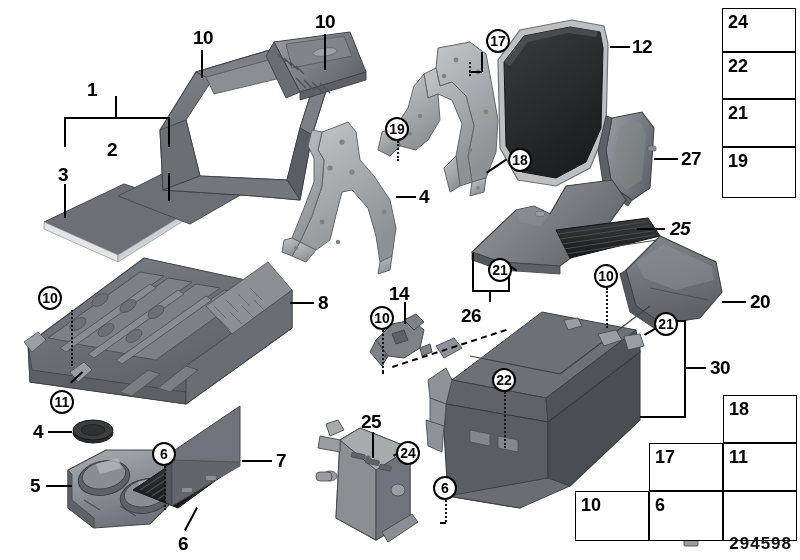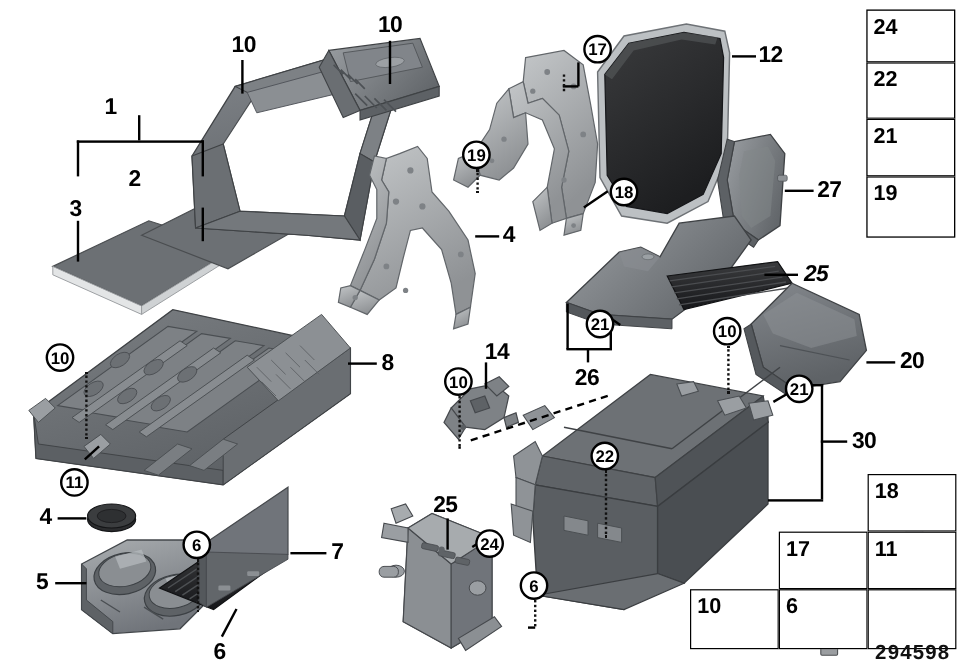--- a/index.html
+++ b/index.html
@@ -530,23 +530,23 @@
   <div class="num" style="left:87px;top:80px;">1</div>
   <div class="num" style="left:107px;top:140px;">2</div>
   <div class="num" style="left:58px;top:165px;">3</div>
   <div class="num" style="left:193px;top:28px;">10</div>
   <div class="num" style="left:315px;top:12px;">10</div>
   <div class="num" style="left:632px;top:37px;">12</div>
   <div class="num" style="left:419px;top:187px;">4</div>
   <div class="num" style="left:681px;top:149px;">27</div>
   <div class="num" style="left:670px;top:219px;font-style:italic;">25</div>
   <div class="num" style="left:750px;top:292px;">20</div>
-  <div class="num" style="left:479px;top:306px;">26</div>
+  <div class="num" style="left:461px;top:306px;">26</div>
   <div class="num" style="left:318px;top:293px;">8</div>
-  <div class="num" style="left:404px;top:284px;">14</div>
+  <div class="num" style="left:389px;top:284px;">14</div>
   <div class="num" style="left:710px;top:358px;">30</div>
   <div class="num" style="left:33px;top:422px;">4</div>
   <div class="num" style="left:30px;top:476px;">5</div>
   <div class="num" style="left:178px;top:534px;">6</div>
   <div class="num" style="left:276px;top:451px;">7</div>
   <div class="num" style="left:361px;top:412px;">25</div>
 
   <div class="cnum" style="left:385px;top:117px;">19</div>
   <div class="cnum" style="left:486px;top:29px;">17</div>
   <div class="cnum" style="left:508px;top:148px;">18</div>

